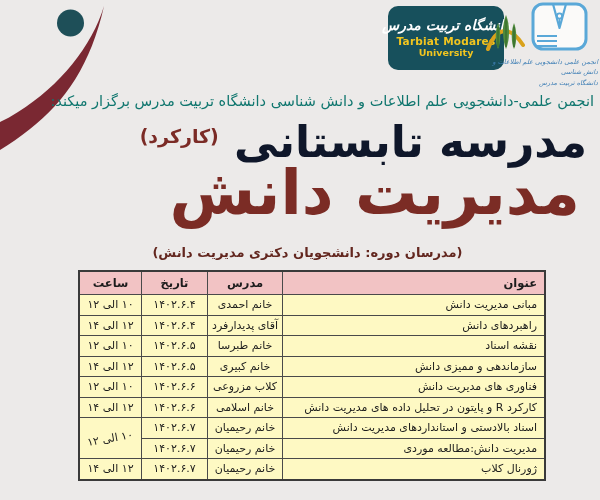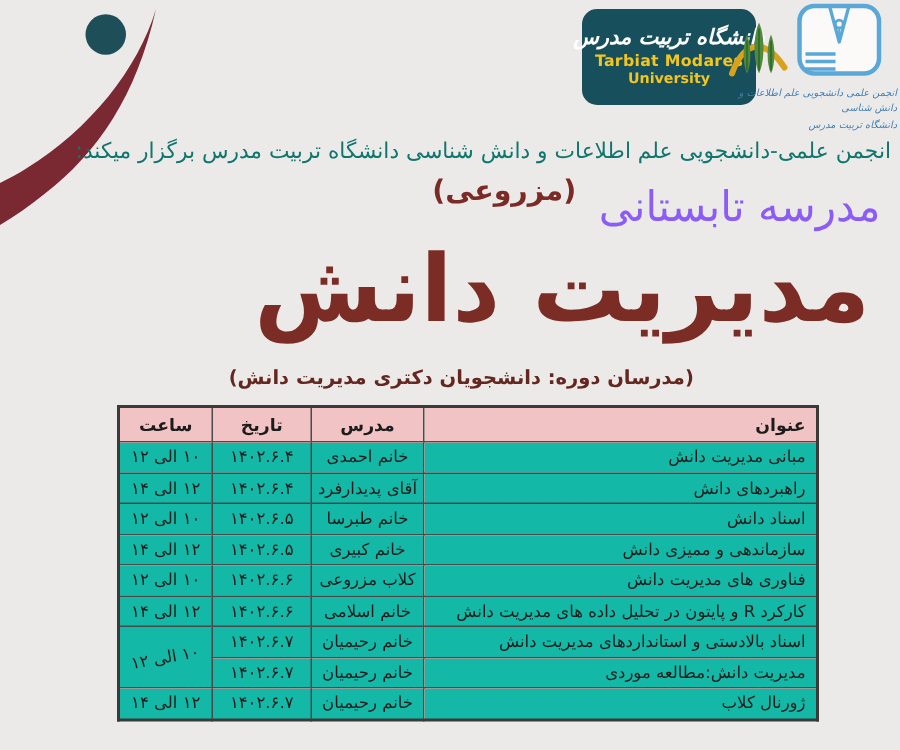--- a/index.html
+++ b/index.html
@@ -19,35 +19,35 @@
 
   .tree-logo{position:absolute;left:486px;top:13px;width:40px;height:48px;}
   .book-logo{position:absolute;left:529px;top:2px;width:60px;height:52px;}
   .assoc-small{position:absolute;left:492px;top:57px;width:106px;text-align:right;
     color:#3F7FB5;font-size:6.5px;font-style:italic;line-height:1.6;direction:rtl;}
 
   
   .organizer{position:absolute;right:6px;top:93px;width:560px;direction:rtl;text-align:right;
     color:#0f766e;font-size:14.5px;white-space:nowrap;}
   .title1{position:absolute;right:13px;top:116px;direction:rtl;white-space:nowrap;}
-  .title1 .t-main{color:#8b5cf6;font-size:28px;font-weight:normal;}
+  .title1 .t-main{color:#0f172a;font-size:44px;font-weight:bold;}
   .title1 .t-online{color:#7B2B26;font-size:19px;font-weight:bold;vertical-align:14px;margin-right:10px;}
   .title2{position:absolute;right:20px;top:156px;direction:rtl;color:#7B2C25;
     font-size:62px;font-weight:bold;white-space:nowrap;letter-spacing:1px;text-align:right;}
   .subtitle{position:absolute;left:150px;top:245px;width:315px;text-align:center;direction:rtl;
     color:#63271F;font-size:13px;font-weight:bold;}
 
   
   .sched-wrap{position:absolute;left:78px;top:270px;}
   table.sched{border-collapse:collapse;direction:rtl;border:2px solid #3A3A3A;
     font-size:11px;color:#1C1C1C;table-layout:fixed;}
   table.sched th,table.sched td{border:1px solid #4A4A4A;padding:1px 4px;text-align:center;
     overflow:hidden;white-space:nowrap;}
   table.sched th{background:#F2C3C4;height:20px;font-weight:bold;font-size:11.5px;}
-  table.sched td{background:#14b8a6;height:17.5px;}
+  table.sched td{background:#fef9c3;height:17.5px;}
   table.sched .c-title{width:250px;text-align:right;padding-right:7px;}
   table.sched .c-instr{width:58px;}
   table.sched .c-date{width:57px;}
   table.sched .c-time{width:53px;}
   .rot{display:inline-block;transform:rotate(-10deg);}
 </style>
 </head>
 <body>
 
 <div class="poster">
@@ -80,21 +80,21 @@
   </svg>
   <div class="assoc-small" dir="rtl">
     <div>انجمن علمی دانشجویی علم اطلاعات و دانش شناسی</div>
     <div>دانشگاه تربیت مدرس</div>
   </div>
 
   <div class="organizer" dir="rtl">انجمن علمی-دانشجویی علم اطلاعات و دانش شناسی دانشگاه تربیت مدرس برگزار میکند:</div>
 
   <div class="title1" dir="rtl">
     <span class="t-main">مدرسه تابستانی</span>
-    <span class="t-online">(مزروعی)</span>
+    <span class="t-online">(کارکرد)</span>
   </div>
   <div class="title2" dir="rtl">مدیریت دانش</div>
   <div class="subtitle" dir="rtl">(مدرسان دوره: دانشجویان دکتری مدیریت دانش)</div>
 
   <div class="sched-wrap">
     <table class="sched" dir="rtl">
       <thead>
         <tr>
             <th class="c-title">عنوان</th>
             <th class="c-instr">مدرس</th>
@@ -109,21 +109,21 @@
             <td class="c-date">۱۴۰۲.۶.۴</td>
             <td class="c-time" rowspan="1">۱۰ الی ۱۲</td>
           </tr>
           <tr>
             <td class="c-title">راهبردهای دانش</td>
             <td class="c-instr">آقای پدیدارفرد</td>
             <td class="c-date">۱۴۰۲.۶.۴</td>
             <td class="c-time" rowspan="1">۱۲ الی ۱۴</td>
           </tr>
           <tr>
-            <td class="c-title">اسناد دانش</td>
+            <td class="c-title">نقشه اسناد</td>
             <td class="c-instr">خانم طبرسا</td>
             <td class="c-date">۱۴۰۲.۶.۵</td>
             <td class="c-time" rowspan="1">۱۰ الی ۱۲</td>
           </tr>
           <tr>
             <td class="c-title">سازماندهی و ممیزی دانش</td>
             <td class="c-instr">خانم کبیری</td>
             <td class="c-date">۱۴۰۲.۶.۵</td>
             <td class="c-time" rowspan="1">۱۲ الی ۱۴</td>
           </tr>

